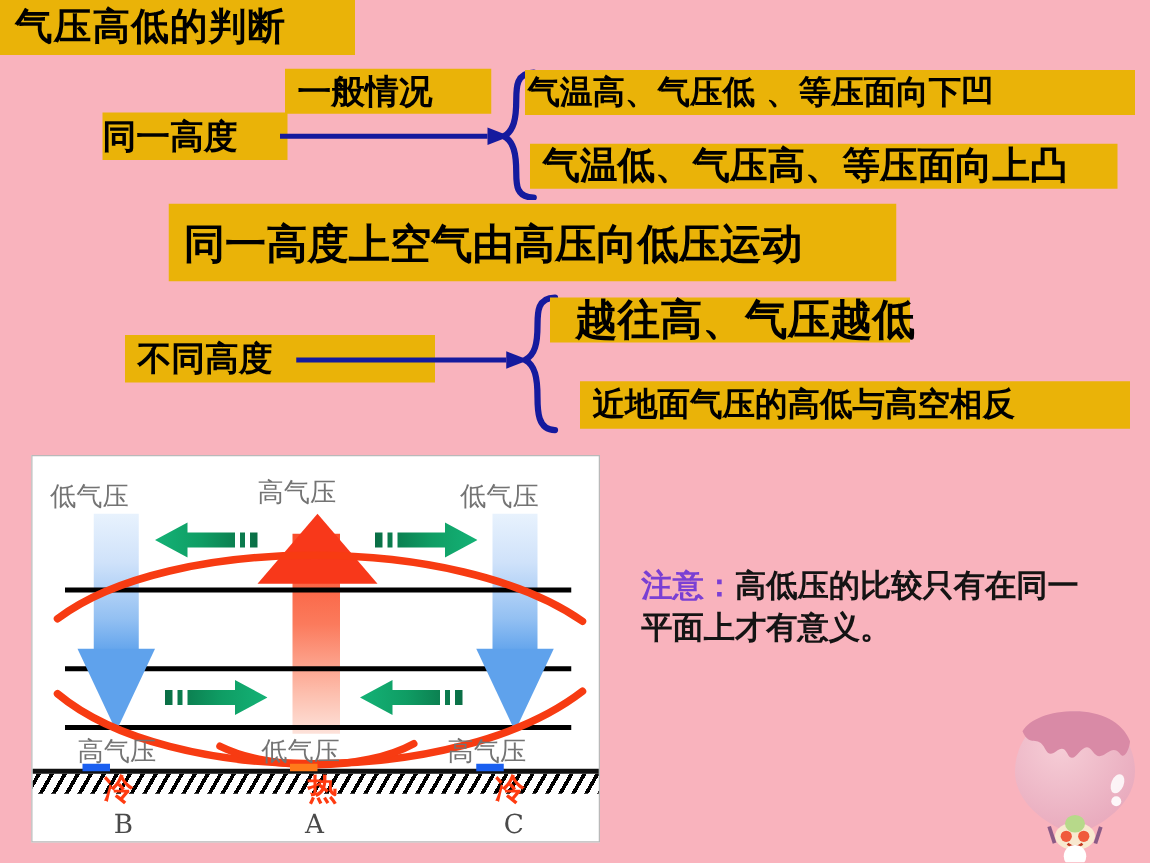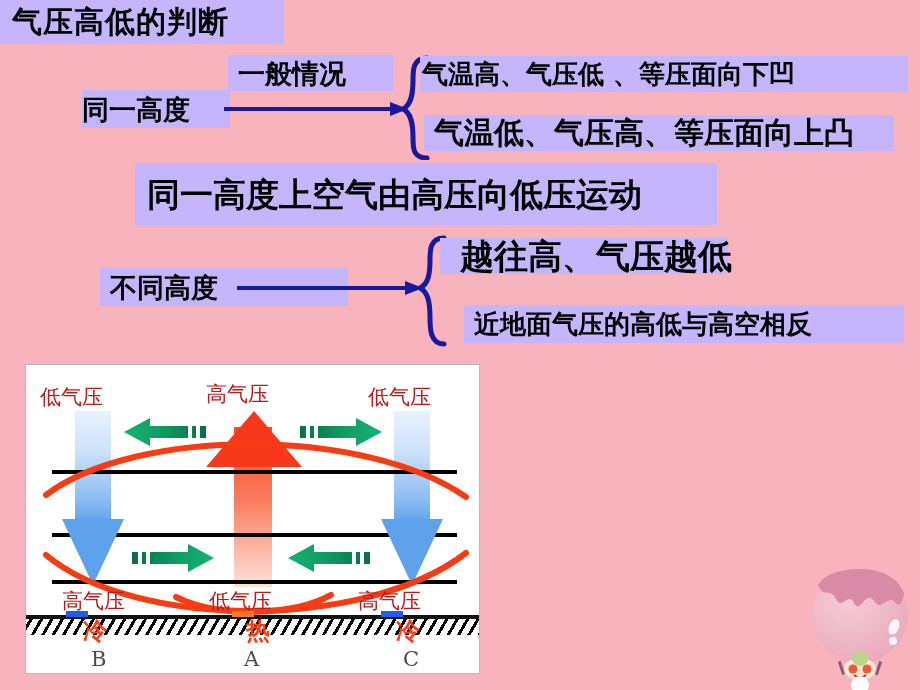--- a/index.html
+++ b/index.html
@@ -4,21 +4,21 @@
 <style>
   html,body{margin:0;padding:0;}
   body{
     width:920px;height:690px;
     background:#f9b3bd;
     font-family:"DejaVu Sans","Liberation Sans",sans-serif;
     overflow:hidden;position:relative;
   }
   .stage{position:absolute;left:0;top:0;width:920px;height:690px;}
   .hl{
-    position:absolute;background:#c4b5fd;color:#000;
+    position:absolute;background:#eab308;color:#000;
     font-weight:bold;line-height:1;white-space:nowrap;
     display:flex;align-items:center;
   }
   
   #title-box{left:0;top:0;width:272px;height:44px;
     font-size:30px;padding-left:12px;letter-spacing:1px;
     font-family:"DejaVu Sans","Liberation Sans",sans-serif;}
   
   #box-general{left:228px;top:55px;width:155px;height:36px;font-size:27px;padding-left:10px;}
   #box-same-height{left:82px;top:90px;width:148px;height:38px;font-size:27px;padding-left:0;}
@@ -39,21 +39,21 @@
   }
   #note .em{color:#7a3fd4;}
 
   
   #diagram{
     position:absolute;left:25px;top:364px;width:455px;height:310px;
     background:#ffffff;border:1px solid #b9b9b9;box-sizing:border-box;
     overflow:hidden;
   }
   .dlabel{
-    position:absolute;font-size:21px;color:#b91c1c;white-space:nowrap;
+    position:absolute;font-size:21px;color:#737373;white-space:nowrap;
     font-family:"DejaVu Sans","Liberation Sans",sans-serif;
   }
   .tlabel{
     position:absolute;font-size:24px;font-weight:bold;color:#ff3b10;
     white-space:nowrap;z-index:9;
   }
   .plabel{
     position:absolute;font-size:21px;color:#4a4a4a;white-space:nowrap;
     font-family:"DejaVu Serif","Liberation Serif",serif;
   }
@@ -93,20 +93,21 @@
 
   <svg class="connector" style="left:225px;top:232px;" width="225" height="118" viewBox="0 0 225 118">
     <line x1="12" y1="56" x2="180" y2="56" stroke="#151a9e" stroke-width="4"></line>
     <polygon points="180,49 198,56 180,63" fill="#151a9e"></polygon>
     <path d="M 219 6 C 205 6 205 18 205 28 C 205 43 203 52 195 56 C 203 60 205 70 205 86 C 205 96 205 112 219 112" stroke="#151a9e" stroke-width="5" fill="none" stroke-linecap="round"></path>
   </svg>
 
   <div class="hl" id="box-s2a">越往高、气压越低</div>
   <div class="hl" id="box-s2b">近地面气压的高低与高空相反</div>
 
+  <div id="note"><span class="em">注意：</span><span>高低压的比较只有在同一平面上才有意义。</span></div>
 
   <div id="diagram">
 
     <div class="dlabel" style="left:14px;top:18px;">低气压</div>
     <div class="dlabel" style="left:180px;top:15px;">高气压</div>
     <div class="dlabel" style="left:342px;top:18px;">低气压</div>
 
     <div class="vbar blue" style="left:49px;top:46px;width:36px;height:112px;"></div>
     <div class="vbar blue" style="left:368px;top:46px;width:36px;height:112px;"></div>
     <div class="vbar red" style="left:208px;top:62px;width:38px;height:160px;"></div>

